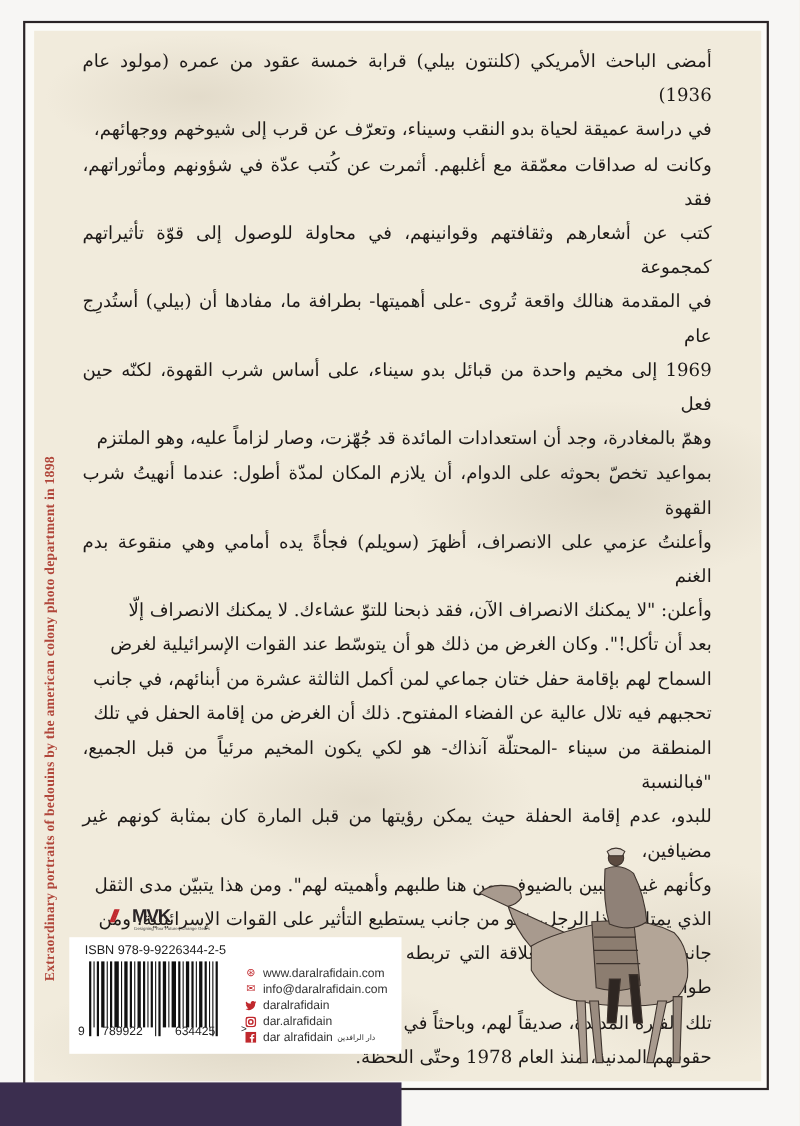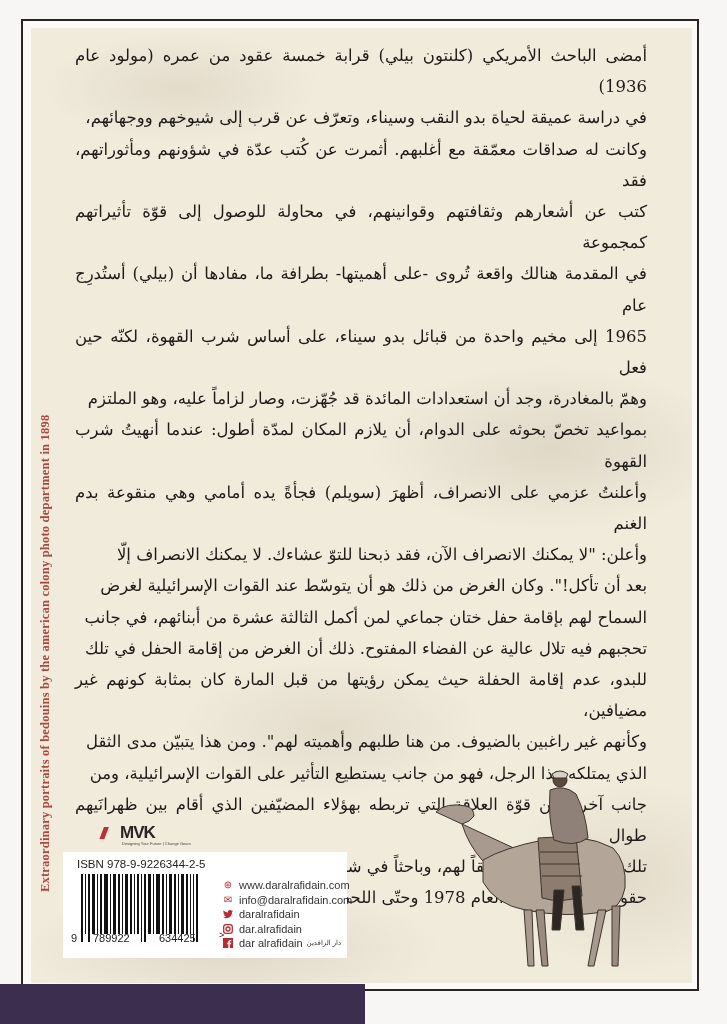--- a/index.html
+++ b/index.html
@@ -15,21 +15,21 @@
       #f1ebdc; }
   .body-text { position:absolute; left:75px; top:40px; width:572px; direction:rtl; text-align:justify; text-align-last:right;
     font-family:"DejaVu Serif", serif; font-size:16.5px; line-height:31.2px; color:#1e1a18; }
   .body-text p { margin:0; }
   .spine-text { position:absolute; left:38px; top:892px; transform-origin:0 0; transform:rotate(-90deg);
     font-family:"Liberation Serif", serif; font-weight:bold; font-size:12.5px; color:#b0463a; white-space:nowrap; letter-spacing:0.2px; }
   .logo { position:absolute; left:100px; top:823px; width:80px; height:26px; }
   .logo .slashes { position:absolute; left:0; top:2px; font-family:"Liberation Sans", sans-serif; font-weight:bold; font-style:italic; font-size:16px; color:#c0282d; letter-spacing:-3px; }
   .logo .mark { position:absolute; left:20px; top:0; font-family:"Liberation Sans", sans-serif; font-weight:bold; font-size:17px; color:#2a2426; letter-spacing:-1px;text-align:center; }
   .logo .tag { position:absolute; left:22px; top:18px; font-family:"Liberation Sans", sans-serif; font-size:4px; color:#444; white-space:nowrap; }
-  .label { position:absolute; left:63px; top:852px; width:268px; height:106px; background:#ffffff;padding-left:16px; }
+  .label { position:absolute; left:63px; top:852px; width:302px; height:106px; background:#ffffff; }
   .isbn { position:absolute; left:14px; top:6px; font-family:"Liberation Sans", sans-serif; font-size:11.5px; color:#222; white-space:nowrap; }
   .barcode { position:absolute; left:18px; top:22px; width:130px; height:66px; display:flex; align-items:flex-start; }
   .barcode span { display:block; height:60px; background:#111; margin-right:2px; }
   .barcode span.long { height:68px; }
   .bc-nums { position:absolute; left:8px; top:80px; font-family:"Liberation Sans", sans-serif; font-size:11px; color:#222; white-space:nowrap; }
   .bc-nums .a { position:absolute; left:0; }
   .bc-nums .b { position:absolute; left:22px;text-align:right; }
   .bc-nums .c { position:absolute; left:88px; }
   .bc-nums .d { position:absolute; left:148px; top:-2px; font-size:9px; }
   .contacts { position:absolute; left:160px; top:26px; font-family:"Liberation Sans", sans-serif; font-size:11px; color:#333; }
@@ -44,28 +44,29 @@
 
 <div class="frame"></div>
 <div class="parchment"></div>
 
 <div class="body-text">
   <p>أمضى الباحث الأمريكي (كلنتون بيلي) قرابة خمسة عقود من عمره (مولود عام 1936)</p>
   <p>في دراسة عميقة لحياة بدو النقب وسيناء، وتعرّف عن قرب إلى شيوخهم ووجهائهم،</p>
   <p>وكانت له صداقات معمّقة مع أغلبهم. أثمرت عن كُتب عدّة في شؤونهم ومأثوراتهم، فقد</p>
   <p>كتب عن أشعارهم وثقافتهم وقوانينهم، في محاولة للوصول إلى قوّة تأثيراتهم كمجموعة</p>
   <p>في المقدمة هنالك واقعة تُروى -على أهميتها- بطرافة ما، مفادها أن (بيلي) أستُدرِج عام</p>
-  <p>1965 إلى مخيم واحدة من قبائل بدو سيناء، على أساس شرب القهوة، لكنّه حين فعل</p>
+  <p>1969 إلى مخيم واحدة من قبائل بدو سيناء، على أساس شرب القهوة، لكنّه حين فعل</p>
   <p>وهمّ بالمغادرة، وجد أن استعدادات المائدة قد جُهّزت، وصار لزاماً عليه، وهو الملتزم</p>
   <p>بمواعيد تخصّ بحوثه على الدوام، أن يلازم المكان لمدّة أطول: عندما أنهيتُ شرب القهوة</p>
   <p>وأعلنتُ عزمي على الانصراف، أظهرَ (سويلم) فجأةً يده أمامي وهي منقوعة بدم الغنم</p>
   <p>وأعلن: "لا يمكنك الانصراف الآن، فقد ذبحنا للتوّ عشاءك. لا يمكنك الانصراف إلّا</p>
   <p>بعد أن تأكل!". وكان الغرض من ذلك هو أن يتوسّط عند القوات الإسرائيلية لغرض</p>
   <p>السماح لهم بإقامة حفل ختان جماعي لمن أكمل الثالثة عشرة من أبنائهم، في جانب</p>
   <p>تحجبهم فيه تلال عالية عن الفضاء المفتوح. ذلك أن الغرض من إقامة الحفل في تلك</p>
+  <p>المنطقة من سيناء -المحتلّة آنذاك- هو لكي يكون المخيم مرئياً من قبل الجميع، "فبالنسبة</p>
   <p>للبدو، عدم إقامة الحفلة حيث يمكن رؤيتها من قبل المارة كان بمثابة كونهم غير مضيافين،</p>
   <p>وكأنهم غير راغبين بالضيوف. من هنا طلبهم وأهميته لهم". ومن هذا يتبيّن مدى الثقل</p>
   <p>الذي يمتلكه هذا الرجل، فهو من جانب يستطيع التأثير على القوات الإسرائيلية، ومن</p>
   <p>جانب آخر نتبيّن قوّة العلاقة التي تربطه بهؤلاء المضيّفين الذي أقام بين ظهرانَيهم طوال</p>
   <p>تلك الفترة المديدة، صديقاً لهم، وباحثاً في شؤونهم، وناشطاً في الدفاع عن</p>
   <p>حقوقهم المدنية، منذ العام 1978 وحتّى اللحظة.</p>
 </div>
 
 <div class="spine-text">Extraordinary portraits of bedouins by the american colony photo department in 1898</div>
 

